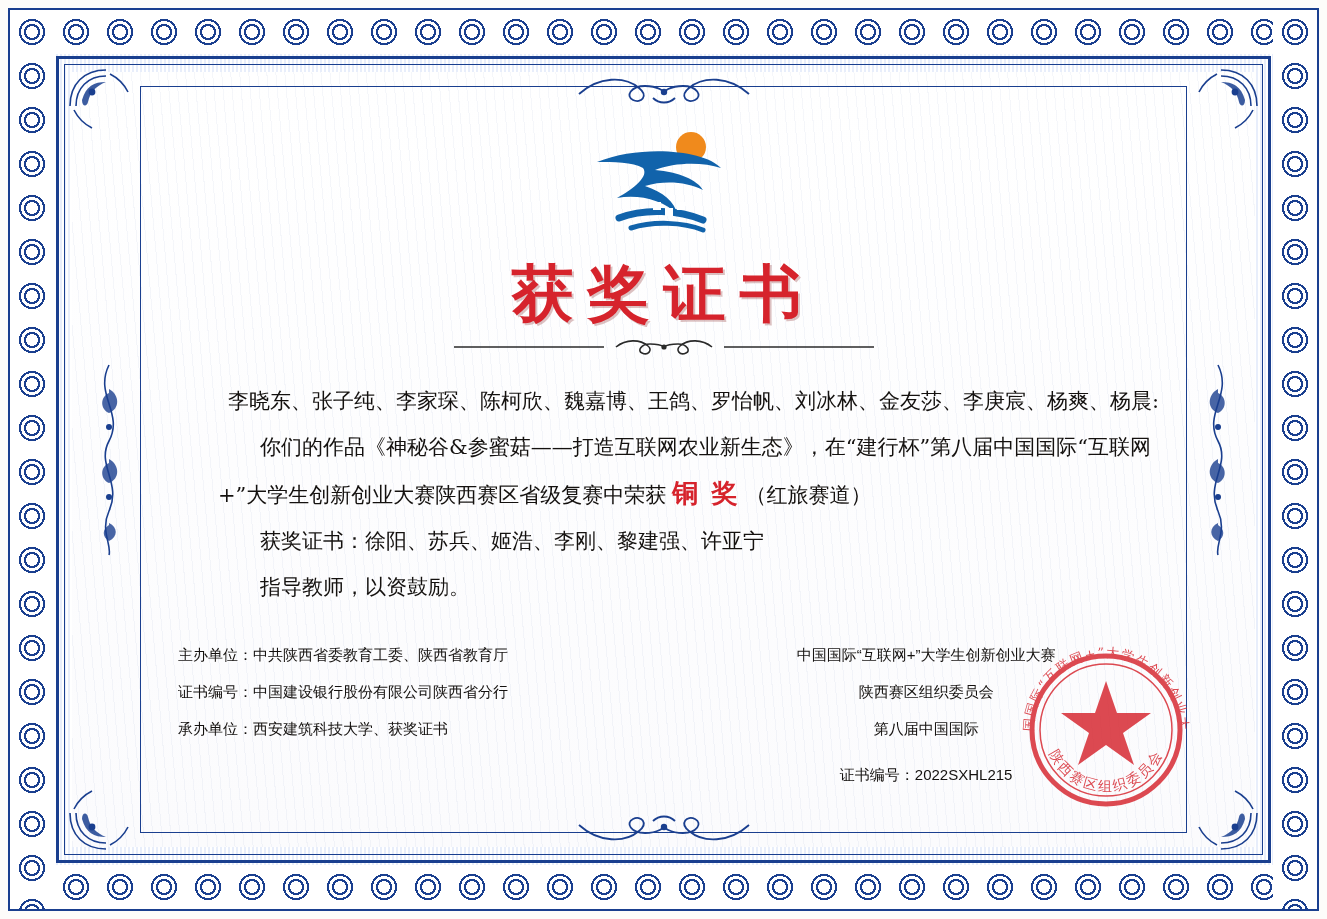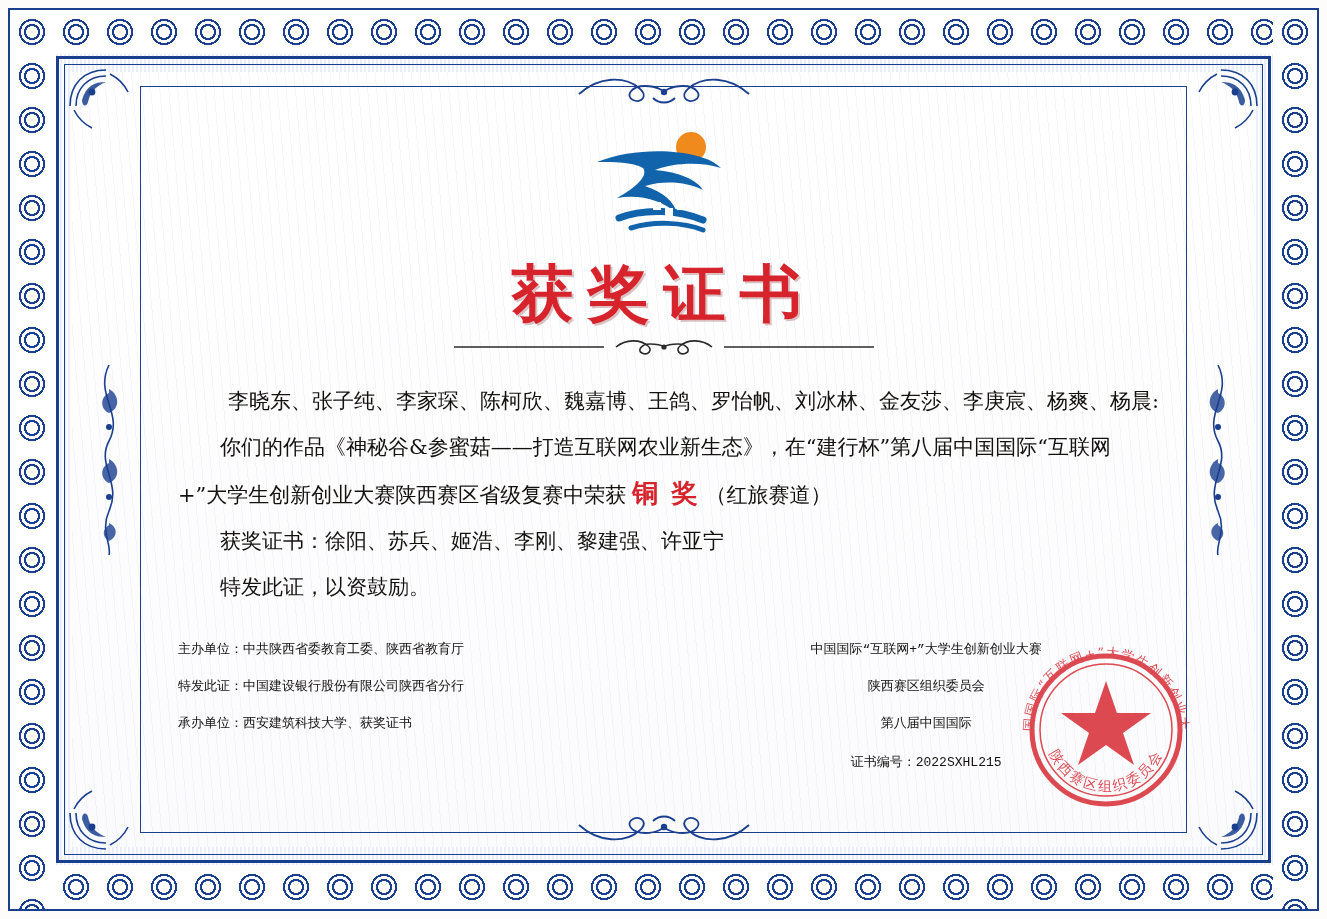--- a/index.html
+++ b/index.html
@@ -154,52 +154,52 @@
     position: absolute;
     top: 278px;
     left: 28px;
     right: 18px;
     font-family: "DejaVu Serif", "Liberation Serif", serif;
     color: #14110f;
     font-size: 21px;
     line-height: 46px;
   }
   .line { white-space: normal; text-align: right; }
-  .para { text-indent: 2em; }
+  .para { text-indent: 2em; margin-left: 40px; }
   .medal {
     color: #d6232c;
     font-weight: bold;
     font-size: 26px;
     letter-spacing: 2px;
     padding: 0 6px;
   }
 
   .footer {
     position: absolute;
-    bottom: 38px;
+    bottom: 26px;
     left: 28px;
     right: 18px;
-    font-family: Liberation Mono, monospace;
+    font-family: Liberation Sans, sans-serif;
     color: #14110f;
-    font-size: 13px;
+    font-size: 15px;
     line-height: 37px;
   }
   .footer-cols {
     display: flex;
     justify-content: space-between;
     align-items: flex-start;
   }
   .footer-left { width: 520px; }
   .footer-right {
     width: 470px;
     text-align: center;
     position: relative;
   }
   .footer-right .l1 { letter-spacing: 0px; }
-  .cert-no { text-align: center; margin-top: 2px; }
+  .cert-no { text-align: center; margin-top: 9px; }
 
   
   .seal {
     position: absolute;
     width: 186px; height: 186px;
     right: 128px;
     bottom: 96px;
     opacity: 0.82;
     pointer-events: none;
   }
@@ -324,28 +324,28 @@
         <path d="M162 11 C172 3 186 3 194 10 C199 14 194 20 188 17 C183 15 187 8 196 8 C206 8 210 11 210 11"></path>
         <path d="M258 11 C248 3 234 3 226 10 C221 14 226 20 232 17 C237 15 233 8 224 8 C214 8 210 11 210 11"></path>
         <circle cx="210" cy="11" r="2.6" fill="#2a2a2a" stroke="none"></circle>
       </svg>
     </div>
 
     <div class="body-text">
       <div class="line">李晓东、张子纯、李家琛、陈柯欣、魏嘉博、王鸽、罗怡帆、刘冰林、金友莎、李庚宸、杨爽、杨晨:</div>
       <div class="para"><span>你们的作品《神秘谷&amp;参蜜菇——打造互联网农业新生态》，在“建行杯”第八届中国国际“互联网+”大学生创新创业大赛陕西赛区省级复赛中荣获</span><span class="medal">铜 奖</span><span>（红旅赛道）</span></div>
       <div class="para">获奖证书：徐阳、苏兵、姬浩、李刚、黎建强、许亚宁</div>
-      <div class="para">特发此证，以资鼓励。</div>
+      <div class="para">指导教师，以资鼓励。</div>
     </div>
 
     <div class="footer">
       <div class="footer-cols">
         <div class="footer-left">
           <div>主办单位：中共陕西省委教育工委、陕西省教育厅</div>
-          <div>特发此证：中国建设银行股份有限公司陕西省分行</div>
+          <div>证书编号：中国建设银行股份有限公司陕西省分行</div>
           <div>承办单位：西安建筑科技大学、获奖证书</div>
         </div>
         <div class="footer-right">
           <div class="l1">中国国际“互联网+”大学生创新创业大赛</div>
           <div>陕西赛区组织委员会</div>
           <div>第八届中国国际</div>
           <div class="cert-no">证书编号：2022SXHL215</div>
         </div>
       </div>
     </div>

